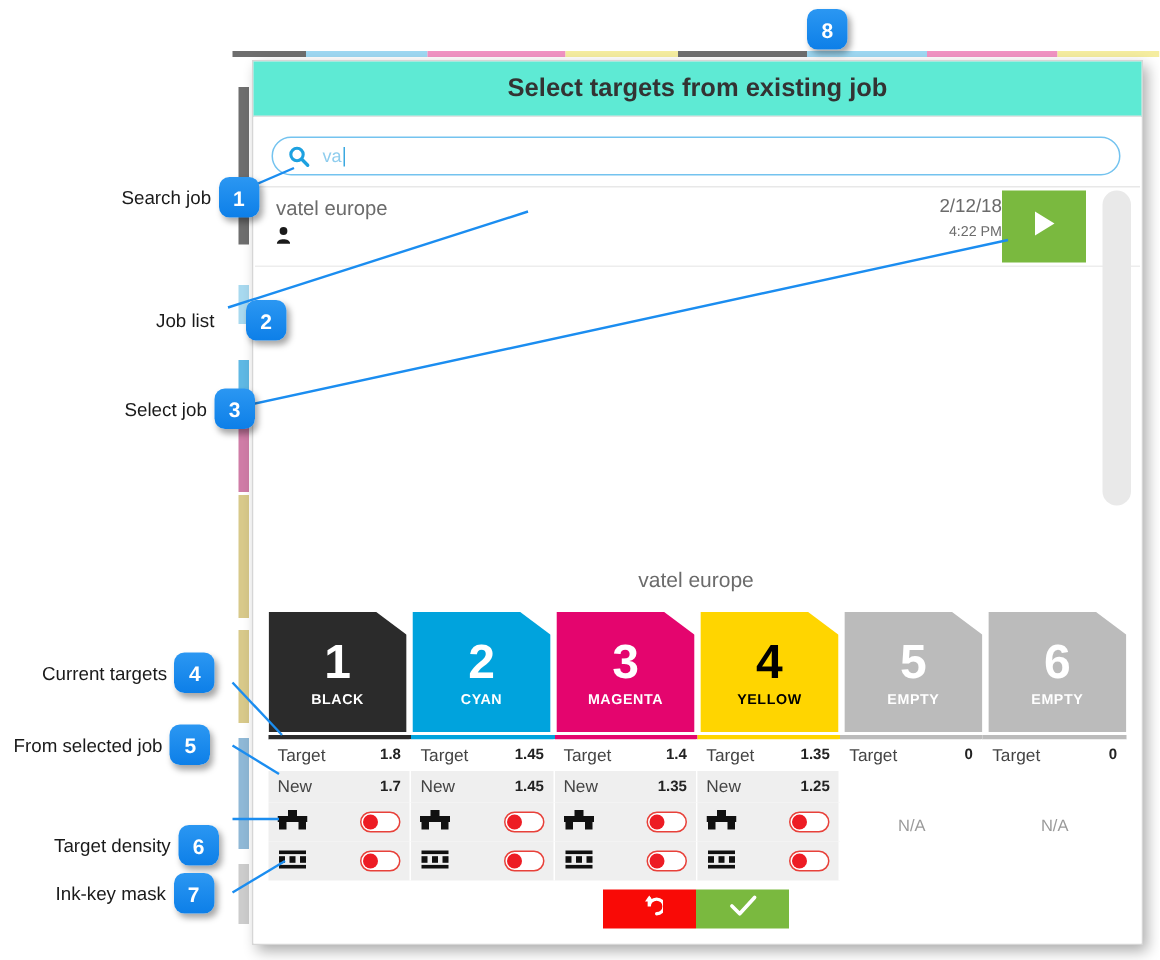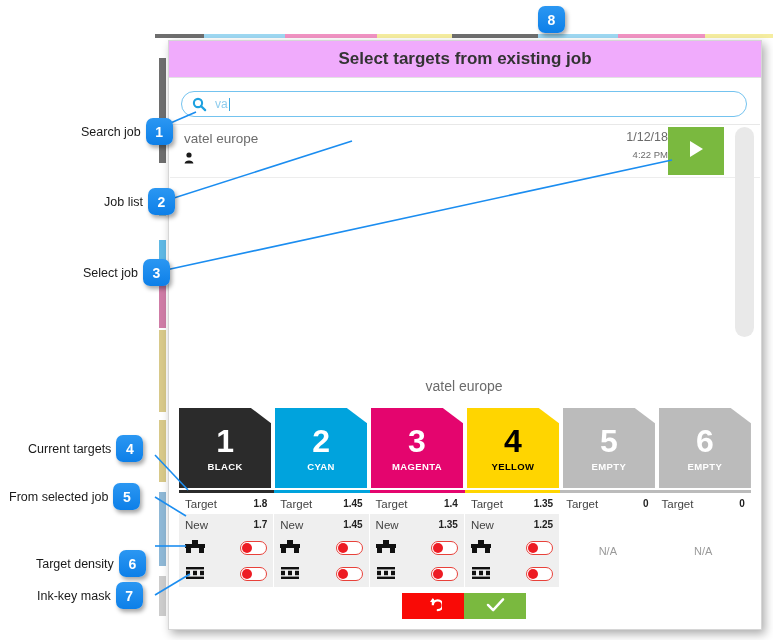--- a/index.html
+++ b/index.html
@@ -62,21 +62,21 @@
     left:168px;top:40px;
     width:592px;height:588px;
     background:#ffffff;
     border:1px solid #d6d6d6;
     box-shadow:3px 4px 9px rgba(0,0,0,0.33);
     z-index:10;
     display:flex;flex-direction:column;
   }
   .dlg-title{
     height:36px;
-    background:#f0abfc;
+    background:#5eead4;
     border-bottom:1px solid #e2e2e2;
     display:flex;align-items:center;justify-content:center;
     font-size:17px;font-weight:bold;color:#333333;
     flex:0 0 auto;
   }
   .dlg-body{flex:1 1 auto;position:relative;background:#fff;padding-left:40px;}
 
   
   .search-wrap{
     position:absolute;left:12px;top:13px;width:566px;height:26px;
@@ -249,21 +249,21 @@
 
     <div class="joblist">
       <div class="job-row">
         <div class="job-name">vatel europe</div>
         <div class="job-user-icon">
           <svg width="10" height="12" viewBox="0 0 10 12">
             <circle cx="5" cy="3" r="2.6" fill="#1a1a1a"></circle>
             <path d="M0.6 11.5 C0.6 7.6 9.4 7.6 9.4 11.5 Z" fill="#1a1a1a"></path>
           </svg>
         </div>
-        <div class="job-date">1/12/18</div>
+        <div class="job-date">2/12/18</div>
         <div class="job-time">4:22 PM</div>
         <div class="job-play">
           <span>
             <svg width="16" height="18" viewBox="0 0 16 18">
                 <polygon points="2,1 15,9 2,17" fill="#ffffff"></polygon>
               </svg>
           </span>
         </div>
       </div>
       <div class="job-scroll-track"></div>
@@ -570,21 +570,21 @@
 
 <div class="callout right" style="left:538px;top:6px;">
   <span class="badge">8</span>
 </div>
 
 <div class="callout" style="left:81px;top:118px;">
   <span class="clabel">Search job</span>
   <span class="badge">1</span>
 </div>
 
-<div class="callout" style="left:104px;top:188px;">
+<div class="callout" style="left:104px;top:200px;gap:16px;">
   <span class="clabel">Job list</span>
   <span class="badge">2</span>
 </div>
 
 <div class="callout" style="left:83px;top:259px;">
   <span class="clabel">Select job</span>
   <span class="badge">3</span>
 </div>
 
 <div class="callout" style="left:28px;top:435px;">

